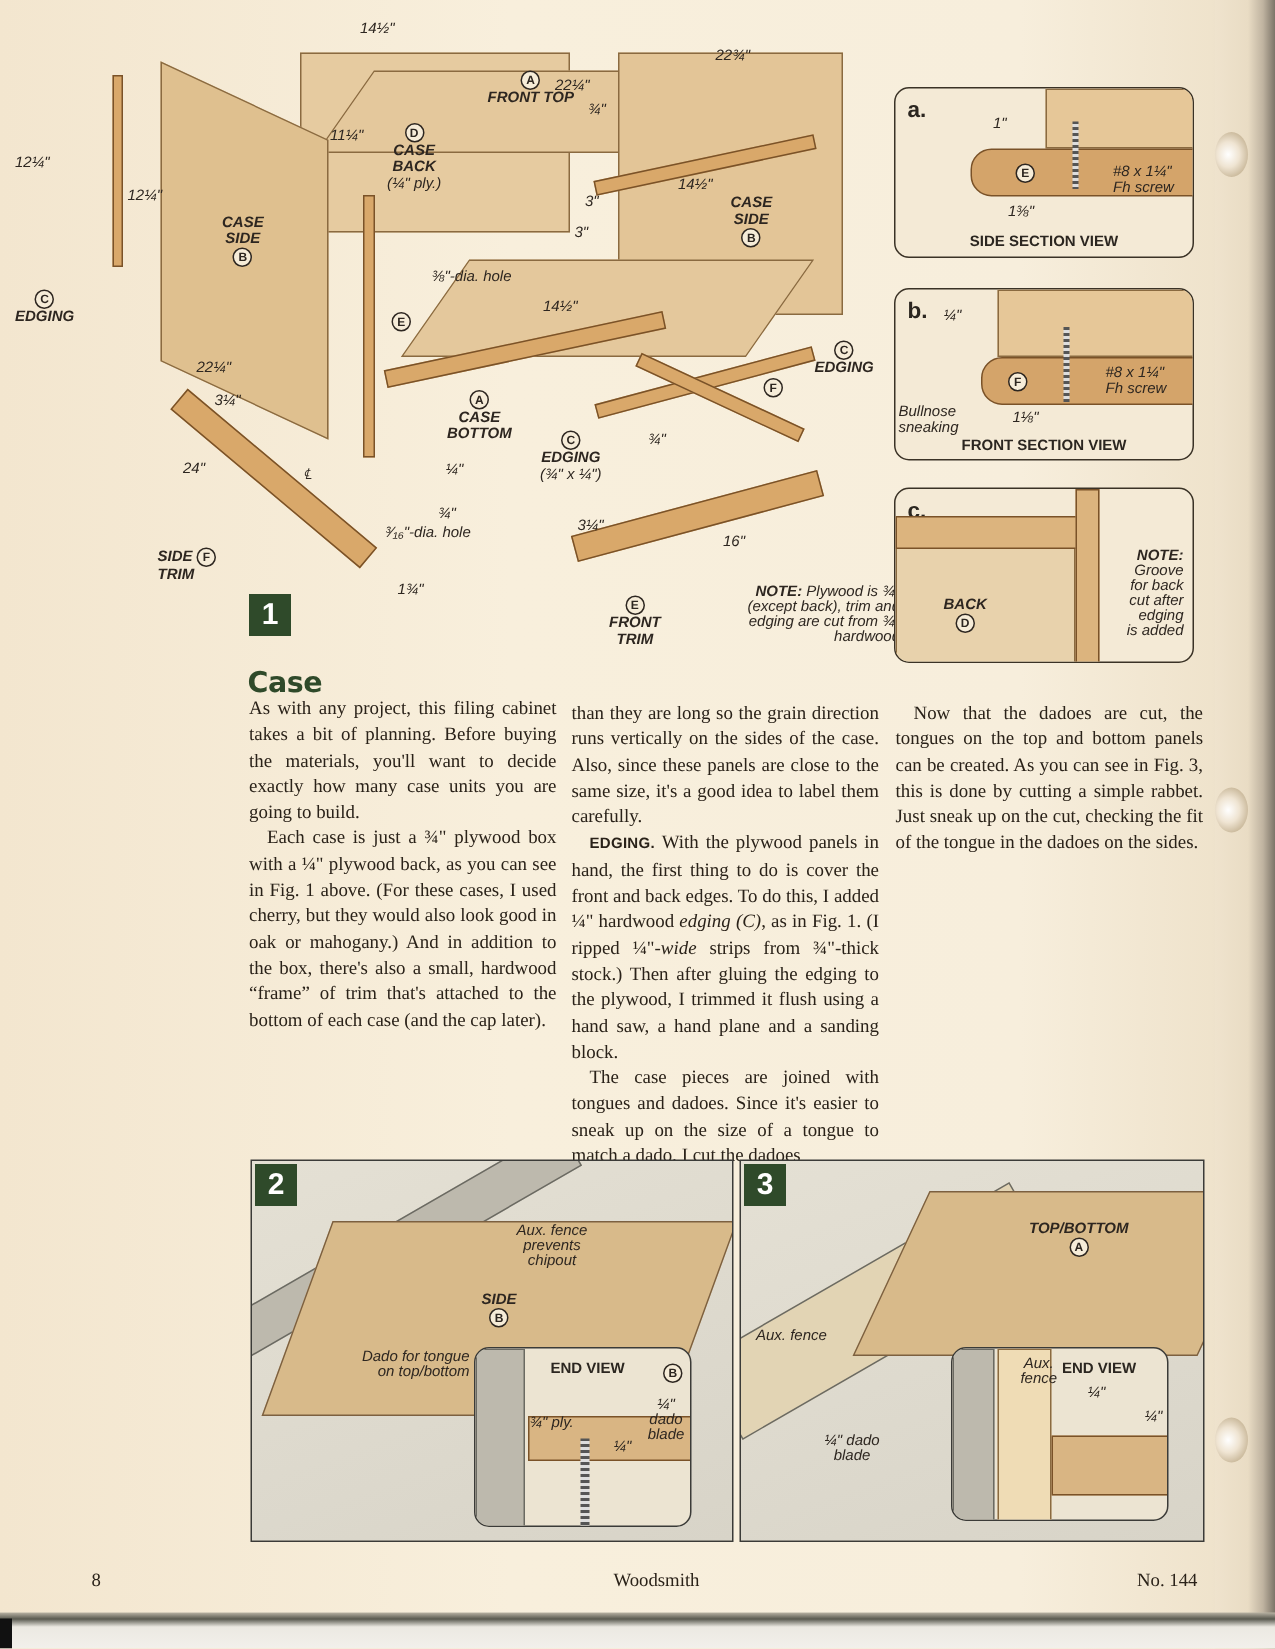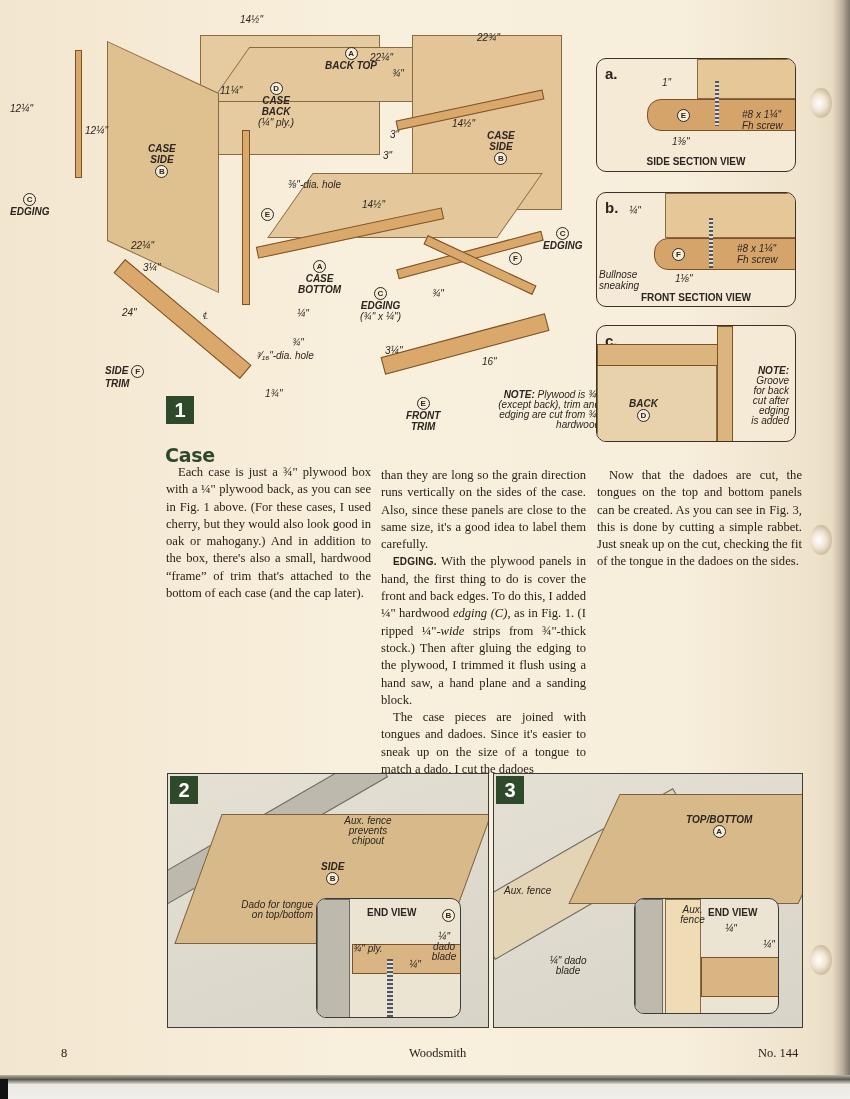--- a/index.html
+++ b/index.html
@@ -145,21 +145,21 @@
     <span class="dim" style="left:82px;top:302px;">24"</span>
     <span class="dim" style="left:257px;top:303px;">¼"</span>
     <span class="dim" style="left:252px;top:332px;">¾"</span>
     <span class="dim" style="left:392px;top:283px;">¾"</span>
     <span class="dim" style="left:225px;top:383px;">1¾"</span>
     <span class="dim" style="left:345px;top:340px;">3¼"</span>
     <span class="dim" style="left:442px;top:351px;">16"</span>
 
     <div class="lbl" style="left:285px;top:42px;">
       <span class="circ">A</span><br>
-      <span>BACK TOP</span>
+      <span>FRONT TOP</span>
     </div>
     <div class="lbl" style="left:218px;top:77px;">
       <span class="circ">D</span><br>
       <span>CASE</span><br>
       <span>BACK</span><br>
       <span style="font-weight:normal">(¼" ply.)</span>
     </div>
     <div class="lbl" style="left:108px;top:138px;">
       <span>CASE</span><br>
       <span>SIDE</span><br>
@@ -256,20 +256,21 @@
       <span>for back</span><br>
       <span>cut after</span><br>
       <span>edging</span><br>
       <span>is added</span>
     </div>
   </div>
 
   <div class="heading">Case</div>
 
   <div class="col" style="left:166px;">
+    <p>As with any project, this filing cabinet takes a bit of planning. Before buying the materials, you'll want to decide exactly how many case units you are going to build.</p>
     <p class="ind">Each case is just a ¾" plywood box with a ¼" plywood back, as you can see in Fig. 1 above. (For these cases, I used cherry, but they would also look good in oak or mahogany.) And in addition to the box, there's also a small, hardwood “frame” of trim that's attached to the bottom of each case (and the cap later).</p>
   </div>
 
   <div class="col" style="left:381px;top:467px;">
     <p>than they are long so the grain direction runs vertically on the sides of the case. Also, since these panels are close to the same size, it's a good idea to label them carefully.</p>
     <p class="ind"><span class="rh">EDGING.</span><span> With the plywood panels in hand, the first thing to do is cover the front and back edges. To do this, I added ¼" hardwood </span><i>edging (C)</i><span>, as in Fig. 1. (I ripped ¼"-</span><i>wide</i><span> strips from ¾"-thick stock.) Then after gluing the edging to the plywood, I trimmed it flush using a hand saw, a hand plane and a sanding block.</span></p>
     <p class="ind">The case pieces are joined with tongues and dadoes. Since it's easier to sneak up on the size of a tongue to match a dado, I cut the dadoes</p>
   </div>
 
   <div class="col" style="left:597px;top:467px;">

